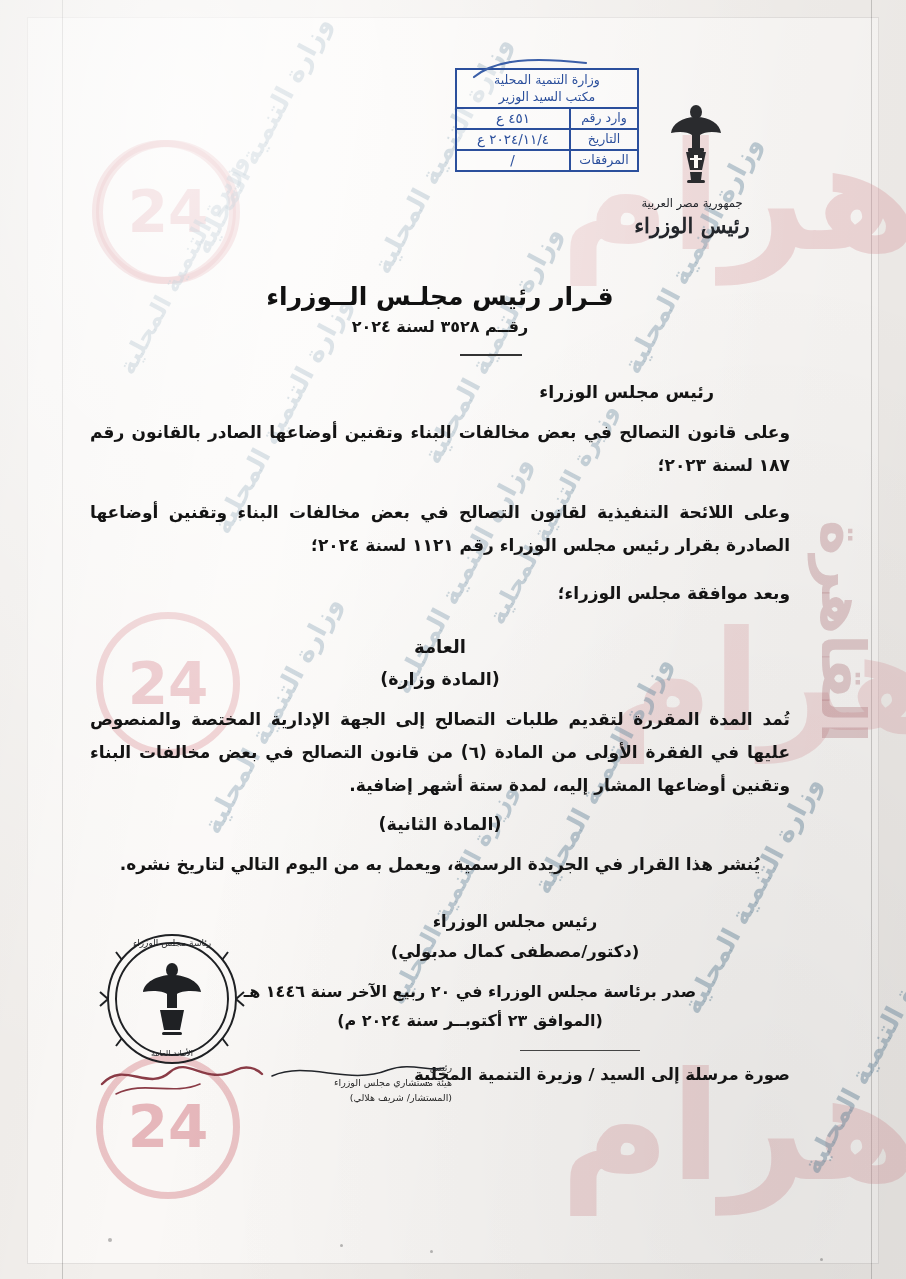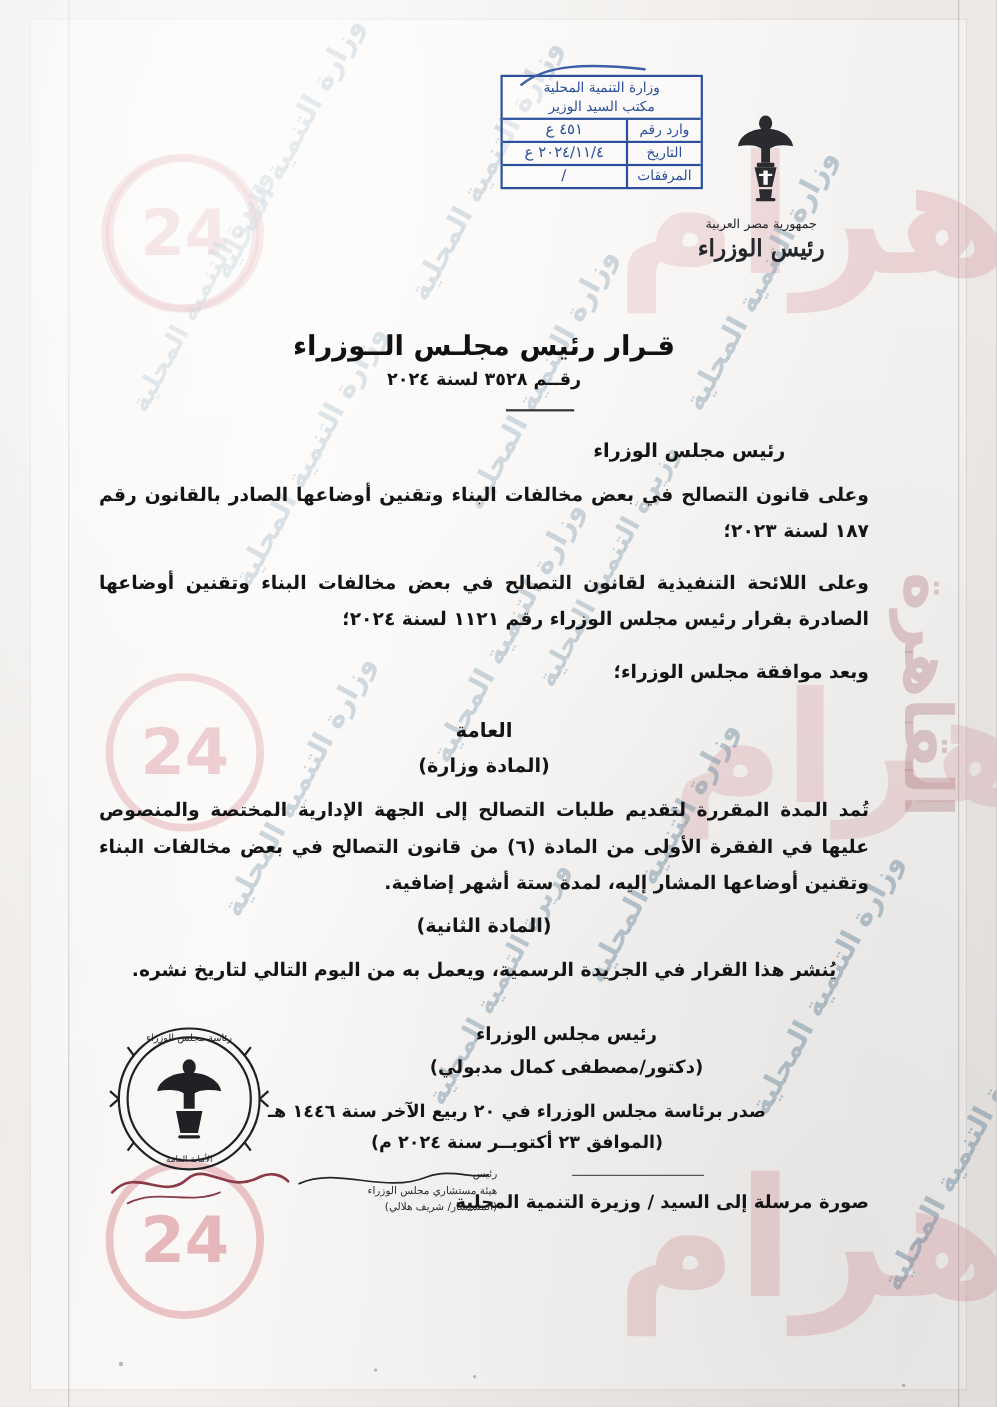--- a/index.html
+++ b/index.html
@@ -155,21 +155,21 @@
     font-size: 21px;
     font-weight: bold;
     margin-top: 3px;
     font-family: "DejaVu Serif", serif;
   }
 
   
   .doc {
     position: absolute;
     left: 90px;
-    top: 300px;
+    top: 282px;
     width: 700px;
     z-index: 3;
     text-align: right;
     direction: rtl;
     color: #141414;
     font-family: "DejaVu Sans", sans-serif;
   }
   .title-1 {
     text-align: center;
     font-size: 25px;

